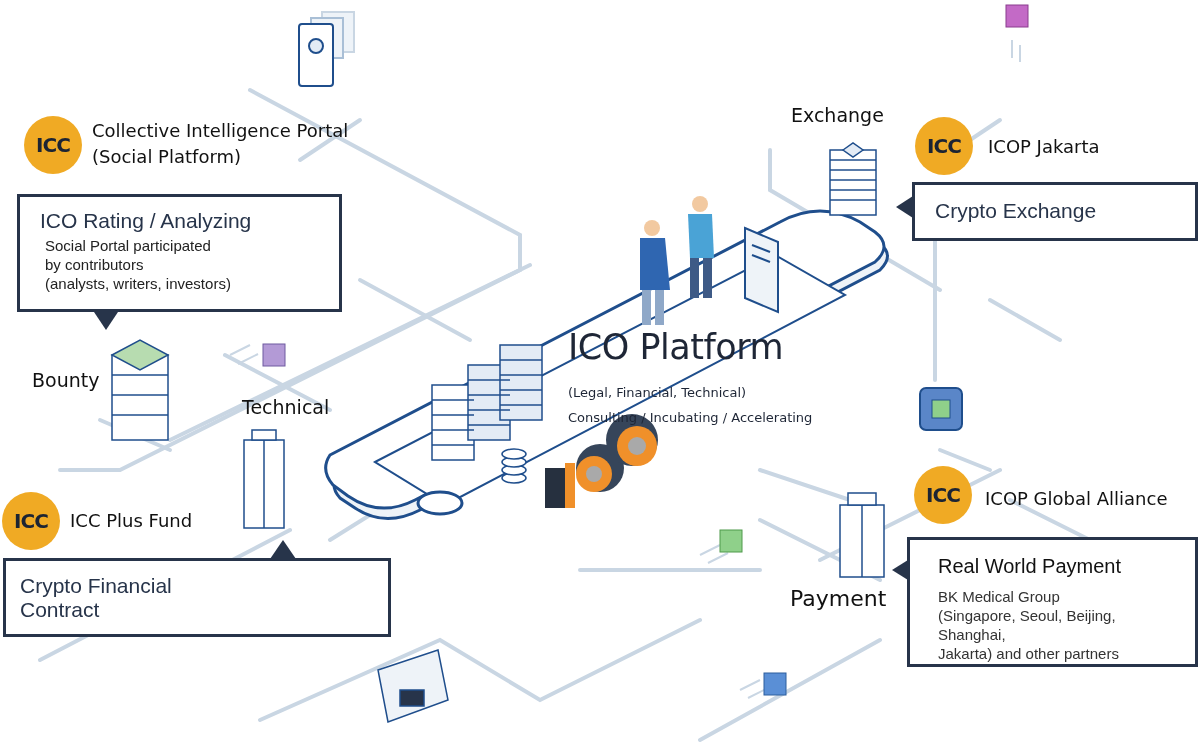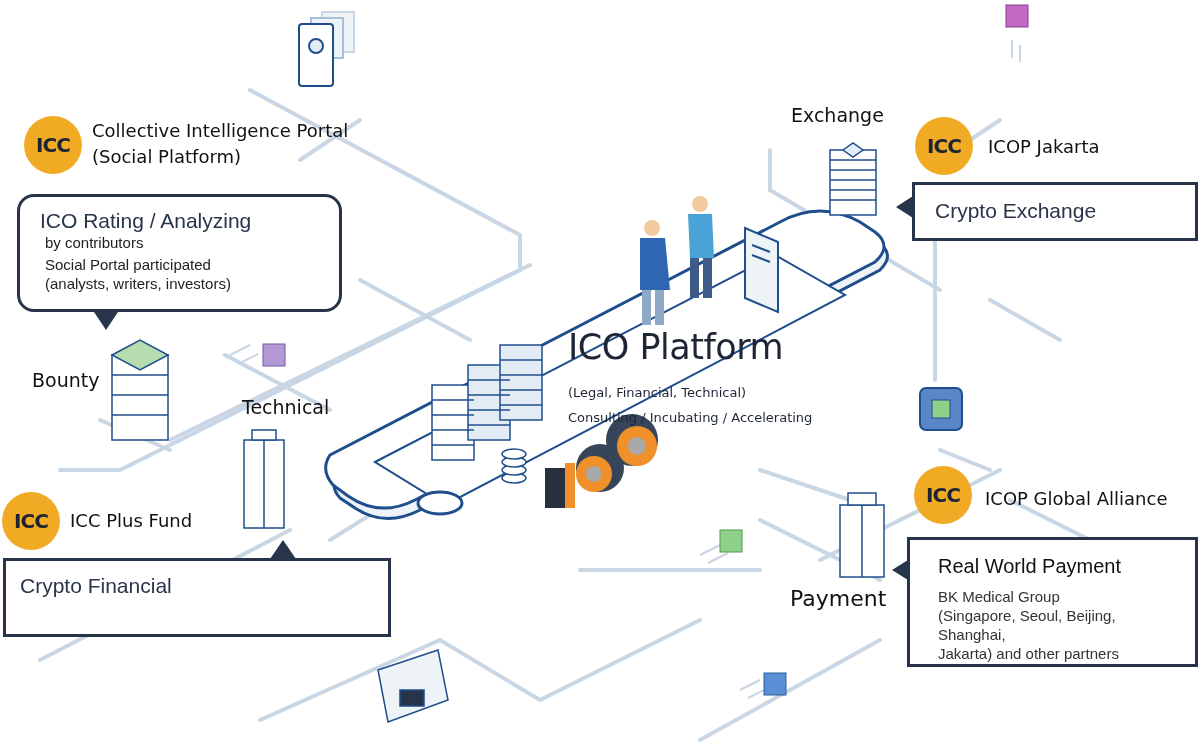--- a/index.html
+++ b/index.html
@@ -168,40 +168,41 @@
 <div class="plat-sub" style="top:385px;">(Legal, Financial, Technical)</div>
 
 <div class="icc" style="left:24px; top:116px;">
     <span>ICC</span>
   </div>
 <div class="lbl" style="left:92px; top:118px;">
   <div>Collective Intelligence Portal</div>
   <div>(Social Platform)</div>
 </div>
 
-<div class="box" style="left:17px; top:194px; width:325px; height:118px; padding:12px 20px;border-radius:17px;">
+<div class="box" style="left:17px; top:194px; width:325px; height:118px; padding:12px 20px;">
   <div class="t">ICO Rating / Analyzing</div>
+  <div class="s" style="margin-left:5px; margin-top:3px;">Social Portal participated</div>
   <div class="s" style="margin-left:5px;">by contributors</div>
-  <div class="s" style="margin-left:5px; margin-top:3px;">Social Portal participated</div>
   <div class="s" style="margin-left:5px;">(analysts, writers, investors)</div>
 </div>
 <div class="ptr" style="left:94px; top:312px; border-left:12px solid transparent; border-right:12px solid transparent; border-top:18px solid #27344a;"></div>
 
 <div class="lbl" style="left:32px; top:367px; font-size:19px;">Bounty</div>
 
 <div class="lbl" style="left:242px; top:394px; font-size:19px;">Technical</div>
 
 <div class="icc" style="left:2px; top:492px;">
     <span>ICC</span>
   </div>
 <div class="lbl" style="left:70px; top:508px;">ICC Plus Fund</div>
 
 <div class="ptr" style="left:270px; top:540px; border-left:13px solid transparent; border-right:13px solid transparent; border-bottom:19px solid #27344a;"></div>
 <div class="box" style="left:3px; top:558px; width:388px; height:79px; padding:13px 14px;">
   <div class="t" style="line-height:24px;">Crypto Financial</div>
+  <div class="t" style="line-height:24px;">Contract</div>
 </div>
 
 <div class="lbl" style="left:791px; top:102px; font-size:19px;">Exchange</div>
 <div class="icc" style="left:915px; top:117px;">
     <span>ICC</span>
   </div>
 <div class="lbl" style="left:988px; top:134px;">ICOP Jakarta</div>
 
 <div class="ptr" style="left:896px; top:196px; border-top:11px solid transparent; border-bottom:11px solid transparent; border-right:17px solid #27344a;"></div>
 <div class="box" style="left:912px; top:182px; width:286px; height:59px; padding:14px 20px;">

